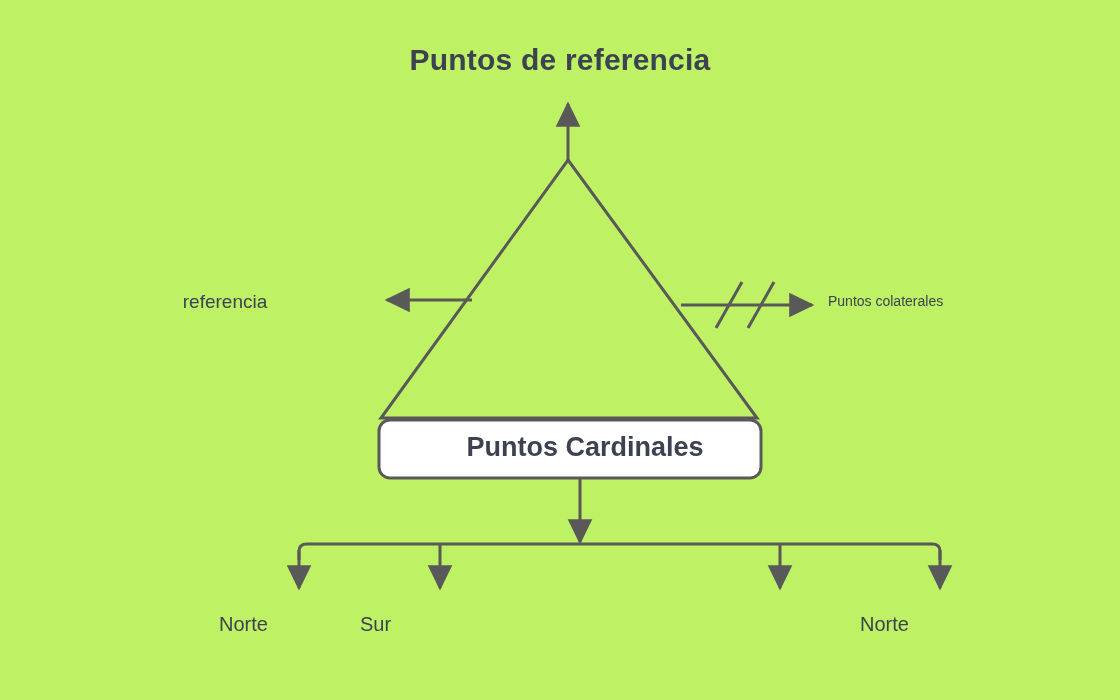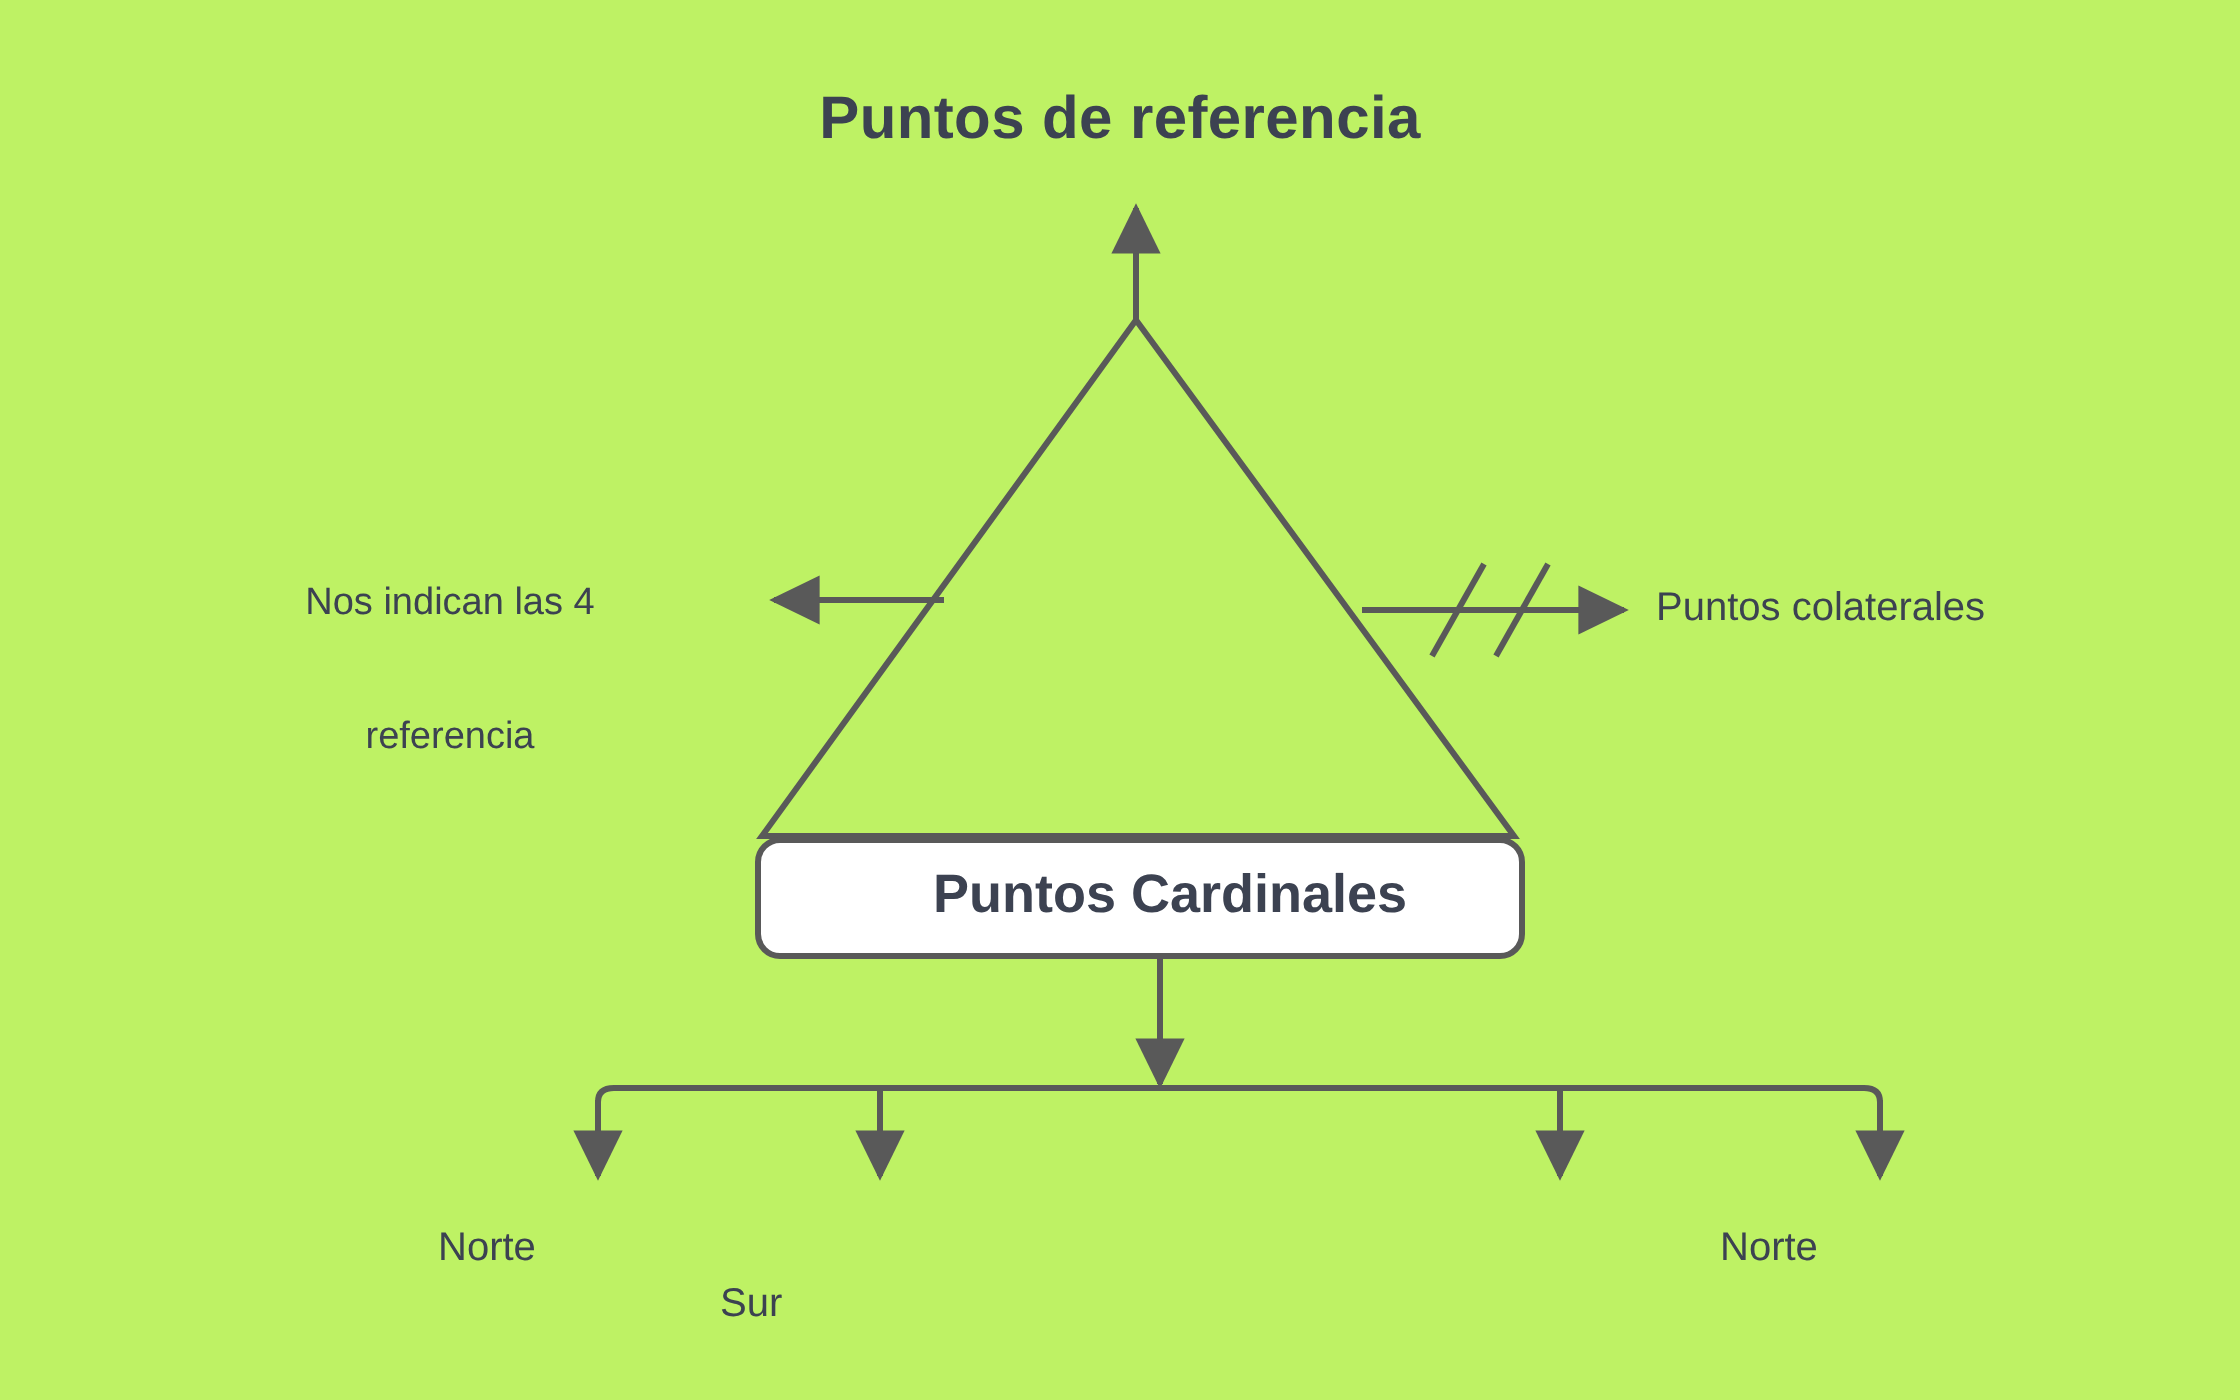--- a/index.html
+++ b/index.html
@@ -43,21 +43,21 @@
     left: 96px;
     top: 246px;
     width: 258px;
     text-align: center;
     font-size: 19px;
     font-weight: normal;
   }
   #collateral-label {
     left: 828px;
     top: 293px;
-    font-size: 20px;
+    font-size: 14px;
     font-weight: normal;
     text-align: left;
   }
   #cardinal-box-label {
     left: 379px;
     top: 432px;
     width: 382px;
     text-align: center;
     font-size: 27px;
     font-weight: bold;
@@ -101,25 +101,24 @@
 
     <line x1="299" y1="550" x2="299" y2="588" stroke="#595959" stroke-width="3" marker-end="url(#arrowhead)"></line>
     <line x1="440" y1="545" x2="440" y2="588" stroke="#595959" stroke-width="3" marker-end="url(#arrowhead)"></line>
     <line x1="780" y1="545" x2="780" y2="588" stroke="#595959" stroke-width="3" marker-end="url(#arrowhead)"></line>
     <line x1="940" y1="550" x2="940" y2="588" stroke="#595959" stroke-width="3" marker-end="url(#arrowhead)"></line>
   </svg>
 
   <div class="txt" id="page-title">Puntos de referencia</div>
 
   <div class="txt" id="left-note">
-    <div>Nos indican las 4</div>
     <div>referencia</div>
   </div>
 
   <div class="txt" id="collateral-label">Puntos colaterales</div>
 
   <div class="txt" id="cardinal-box-label">Puntos Cardinales</div>
 
   <div class="txt cardinal-label" style="left:219px;">Norte</div>
-  <div class="txt cardinal-label" style="left:360px;margin-top:28px;">Sur</div>
+  <div class="txt cardinal-label" style="left:360px;">Sur</div>
   <div class="txt cardinal-label" style="left:860px;">Norte</div>
 
 </div>
 
 </body></html>

